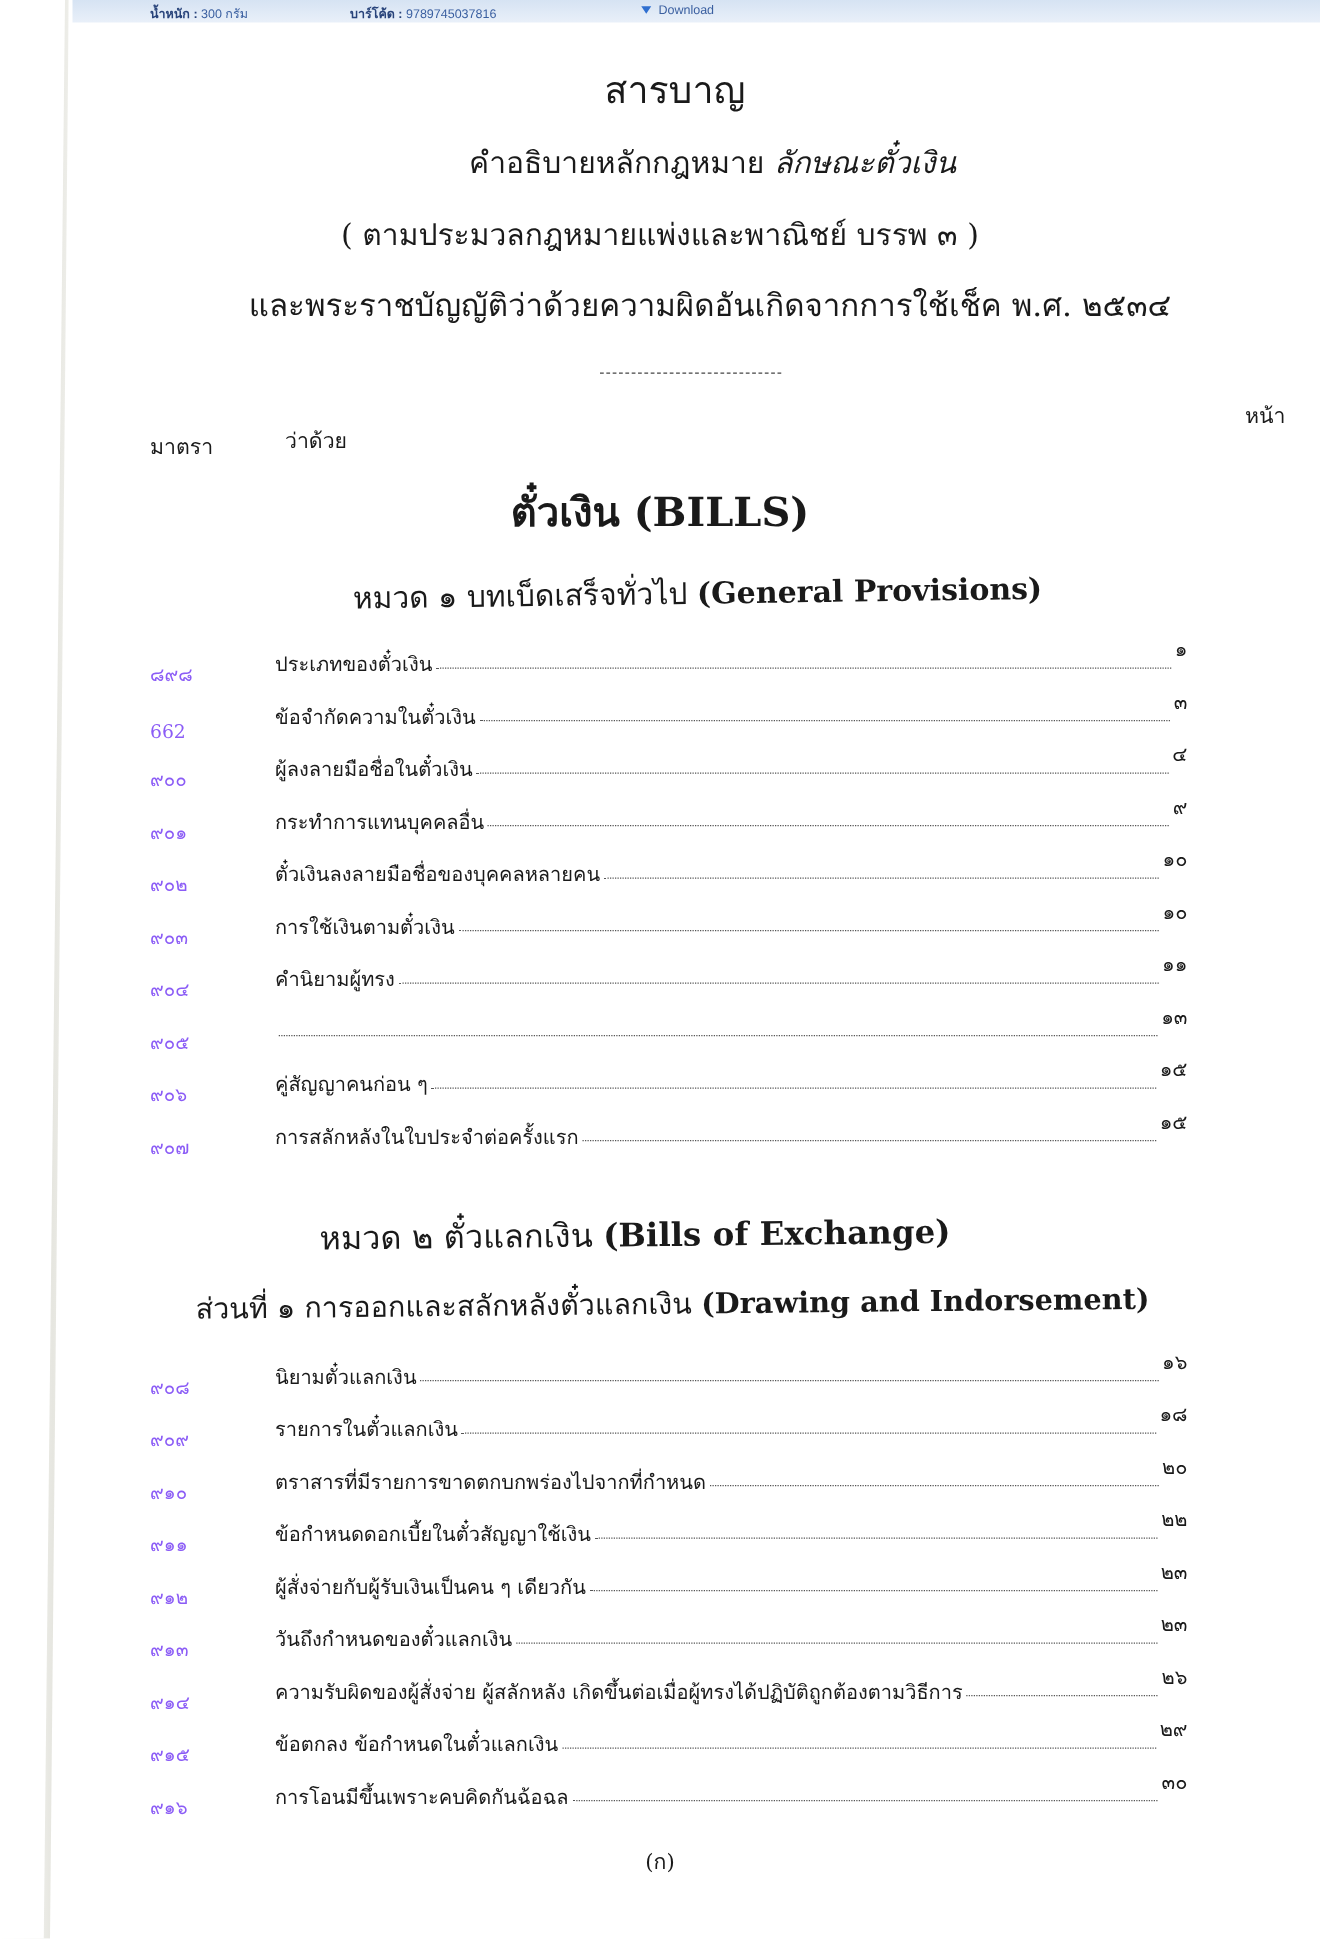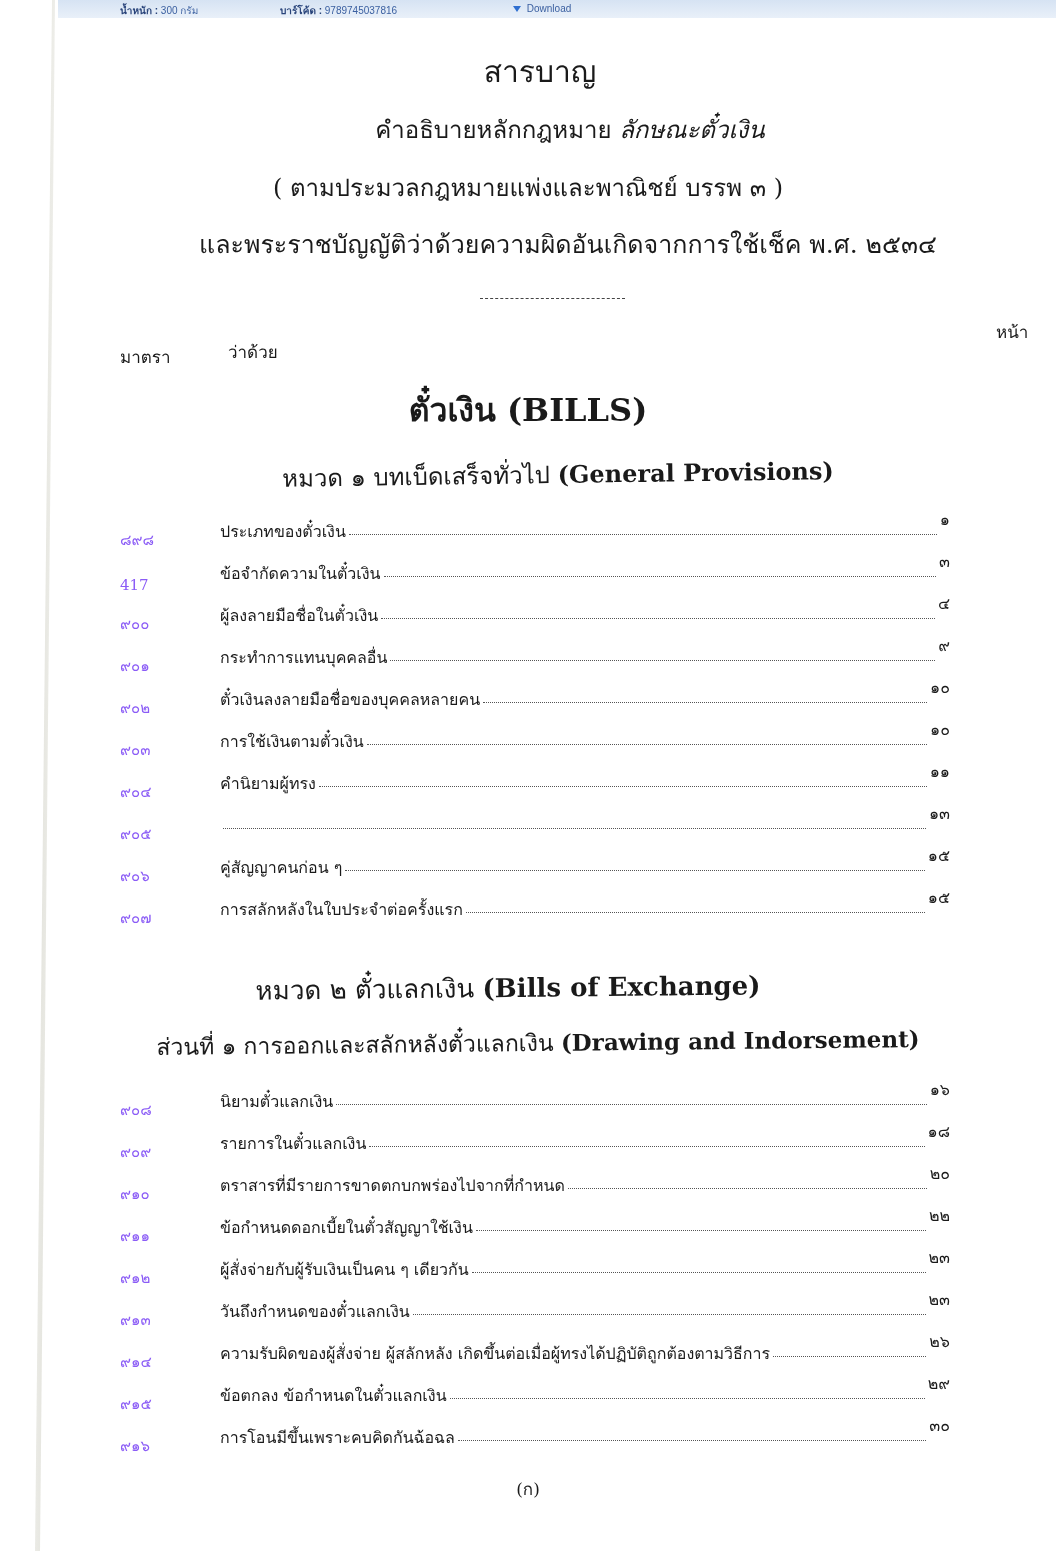--- a/index.html
+++ b/index.html
@@ -109,21 +109,21 @@
 </div>
 
 <div id="chap1-list">
     <div class="toc-row" style="top: 514px;">
       <span class="sec">๘๙๘</span>
       <span class="topic">ประเภทของตั๋วเงิน</span>
       <span class="dots"></span>
       <span class="page">๑</span>
     </div>
     <div class="toc-row" style="top: 556px;">
-      <span class="sec">417</span>
+      <span class="sec">662</span>
       <span class="topic">ข้อจำกัดความในตั๋วเงิน</span>
       <span class="dots"></span>
       <span class="page">๓</span>
     </div>
     <div class="toc-row" style="top: 598px;">
       <span class="sec">๙๐๐</span>
       <span class="topic">ผู้ลงลายมือชื่อในตั๋วเงิน</span>
       <span class="dots"></span>
       <span class="page">๔</span>
     </div>

